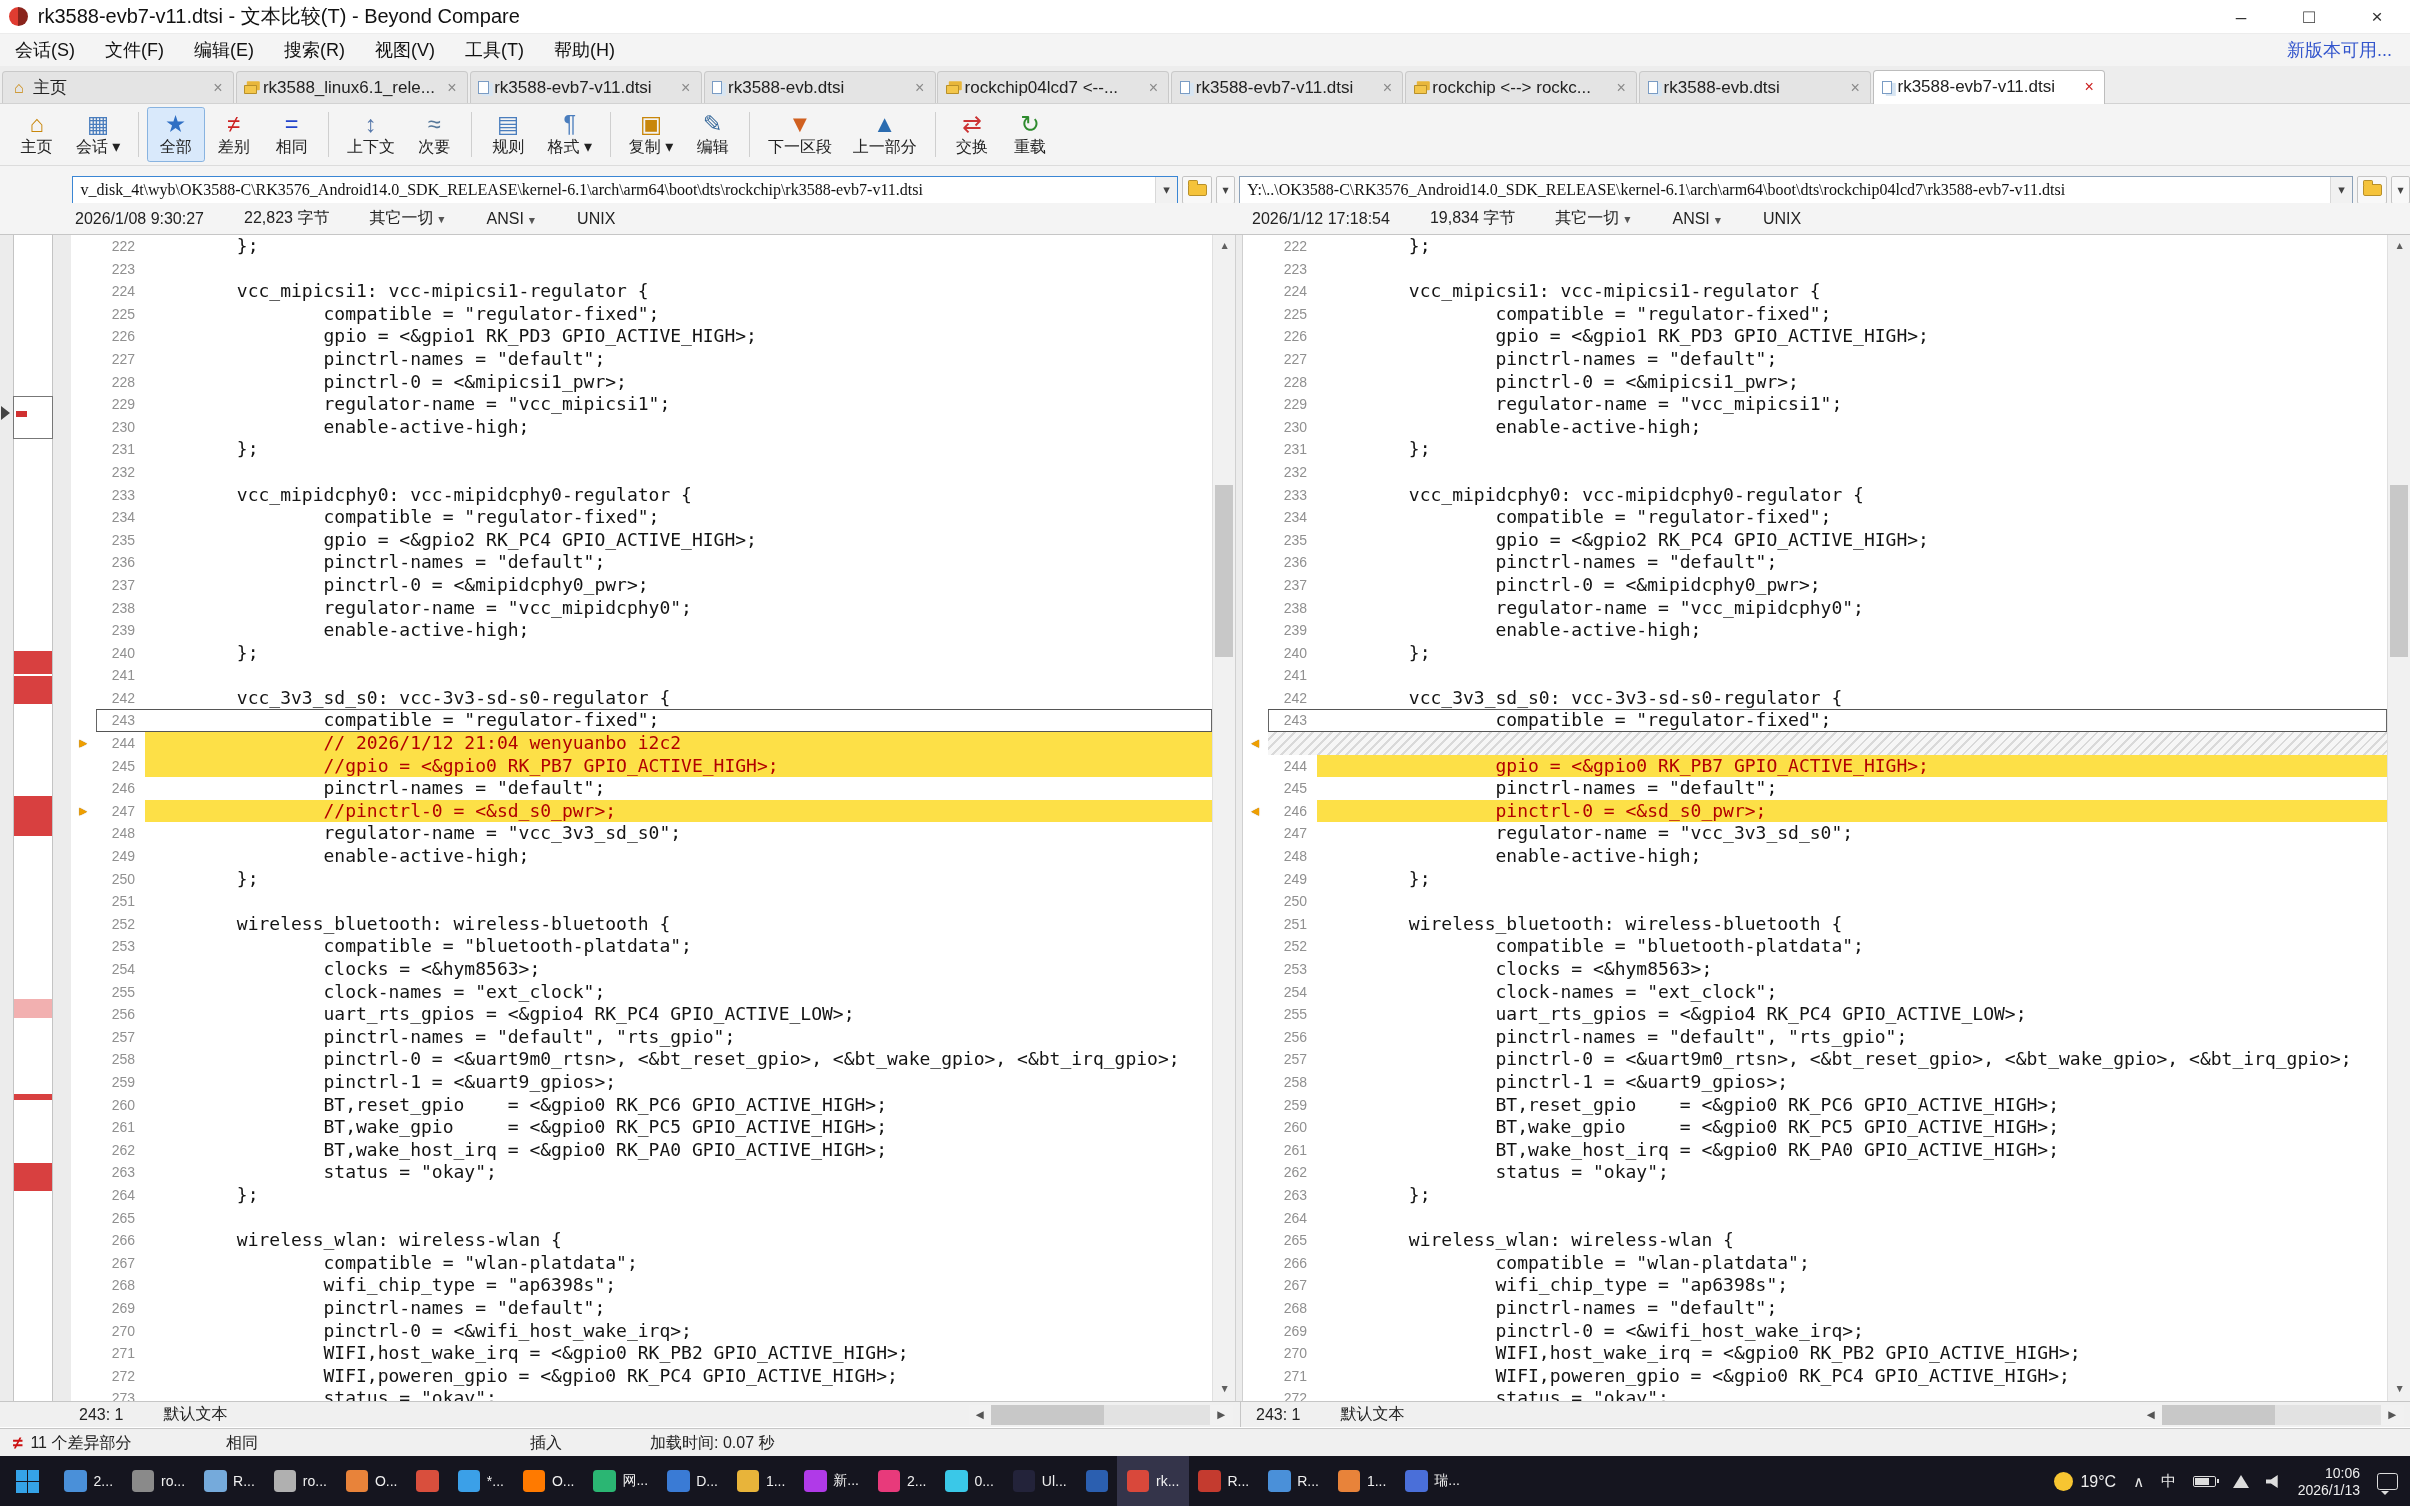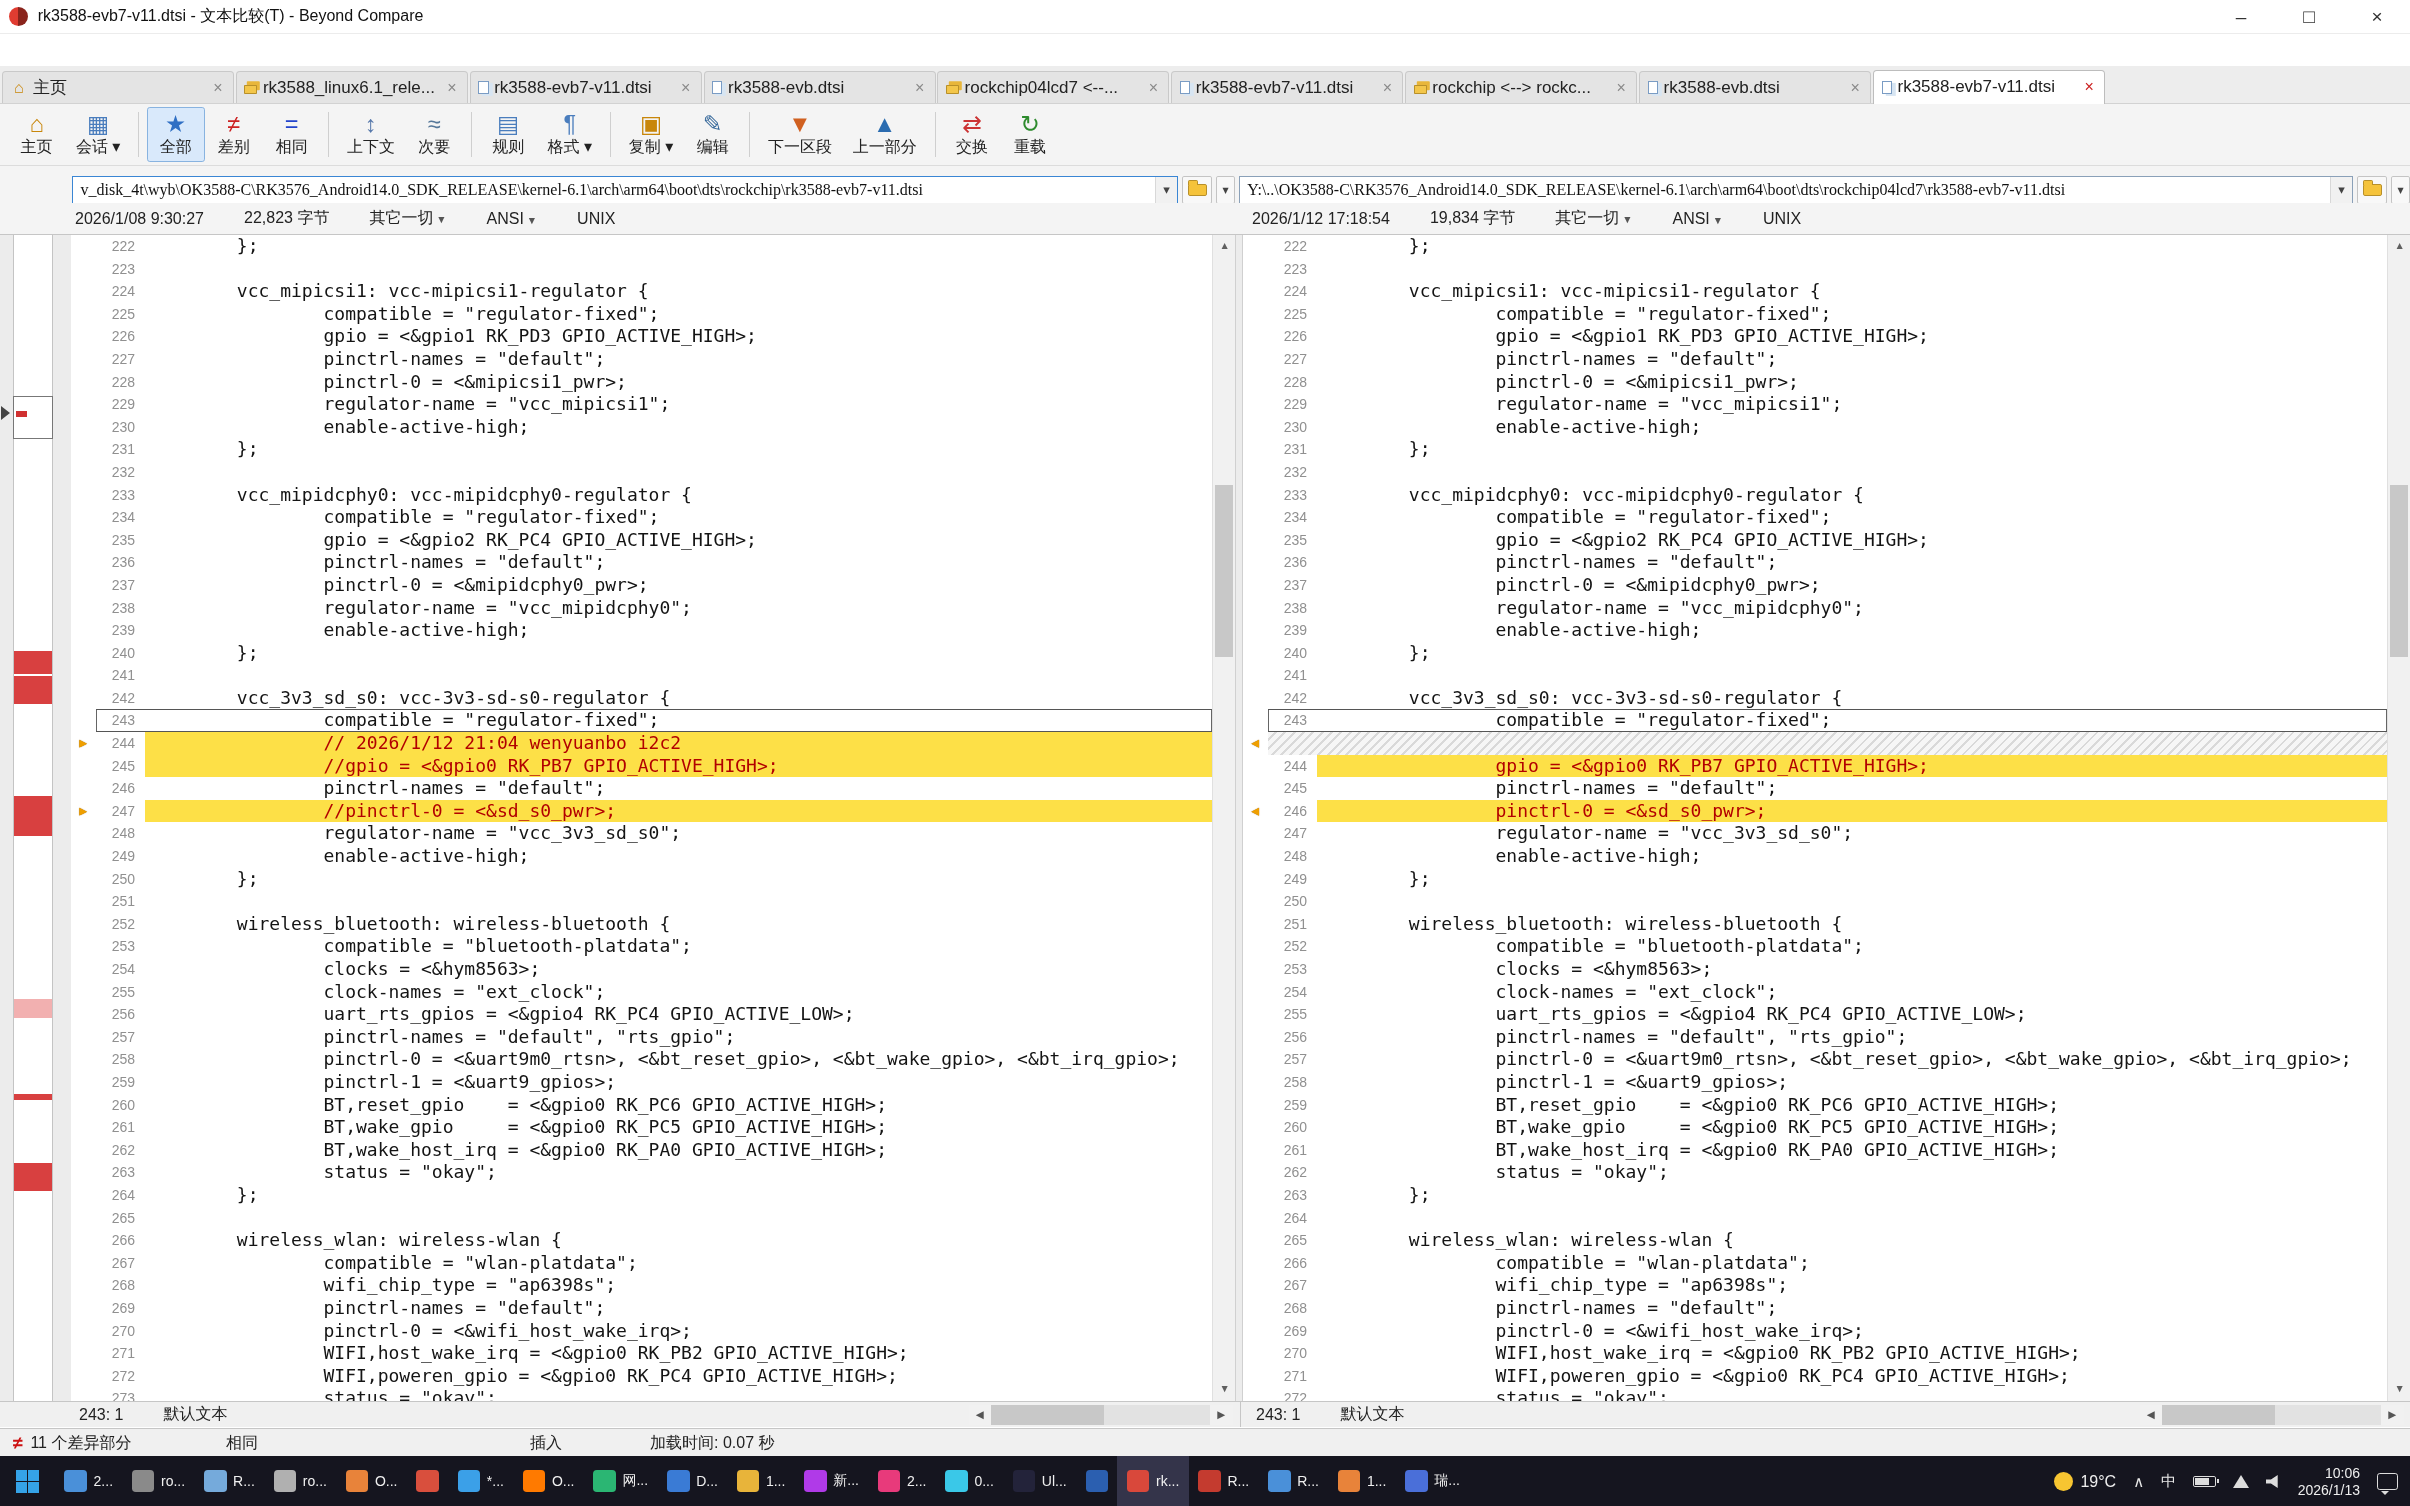--- a/index.html
+++ b/index.html
@@ -2,21 +2,21 @@
 <html style="font-size:15px"><head>
 <meta charset="utf-8">
 <style>
   * { margin:0; padding:0; box-sizing:border-box; }
   body { font-family:"Liberation Sans","DejaVu Sans",sans-serif; background:#000; }
   .screen { position:relative; width:2411px; height:1507px; background:#fff; overflow:hidden; }
 
   
   .titlebar { position:absolute; left:0; top:0; width:2411px; height:34px; background:#ffffff; display:flex; align-items:center; border-bottom:0.9px solid #ececec; }
   .bc-logo { width:19px; height:19px; border-radius:50%; background:linear-gradient(90deg,#e03c31 50%,#8a241c 50%); margin:0 9.4px 0 9.4px; flex:none; }
-  .title-text { font-size:16px; color:#111; }
+  .title-text { font-size:20px; color:#111; }
   .winbtns { margin-left:auto; display:flex; height:34px; }
   .wbtn { width:68px; height:34px; display:flex; align-items:center; justify-content:center; font-size:19px; color:#333; }
 
   
   .menubar { position:absolute; left:0; top:34px; width:2411px; height:32px; background:#f4f4f4; display:flex; align-items:center; }
   .menu-items { display:flex; height:100%; }
   .menu-item { padding:0 15px; display:flex; align-items:center; font-size:18px; color:#111; }
   .update-notice { margin-left:auto; margin-right:19px; font-size:18px; color:#3355cc; }
 
   
@@ -135,20 +135,32 @@
   <div class="titlebar">
     <span class="bc-logo"></span>
     <span class="title-text">rk3588-evb7-v11.dtsi - 文本比较(T) - Beyond Compare</span>
     <div class="winbtns">
       <div class="wbtn">–</div>
       <div class="wbtn">□</div>
       <div class="wbtn">×</div>
     </div>
   </div>
 
+  <div class="menubar">
+    <div class="menu-items">
+        <div class="menu-item">会话(S)</div>
+        <div class="menu-item">文件(F)</div>
+        <div class="menu-item">编辑(E)</div>
+        <div class="menu-item">搜索(R)</div>
+        <div class="menu-item">视图(V)</div>
+        <div class="menu-item">工具(T)</div>
+        <div class="menu-item">帮助(H)</div>
+      </div>
+    <div class="update-notice">新版本可用...</div>
+  </div>
 
   <div class="tabbar">
       <div class="tab">
         <span class="ti ti-home">⌂</span>
         <span class="tab-label">主页</span>
         <span class="tab-close">×</span>
       </div>
       <div class="tab">
         <span class="ti ti-folders"></span>
         <span class="tab-label">rk3588_linux6.1_rele...</span>

